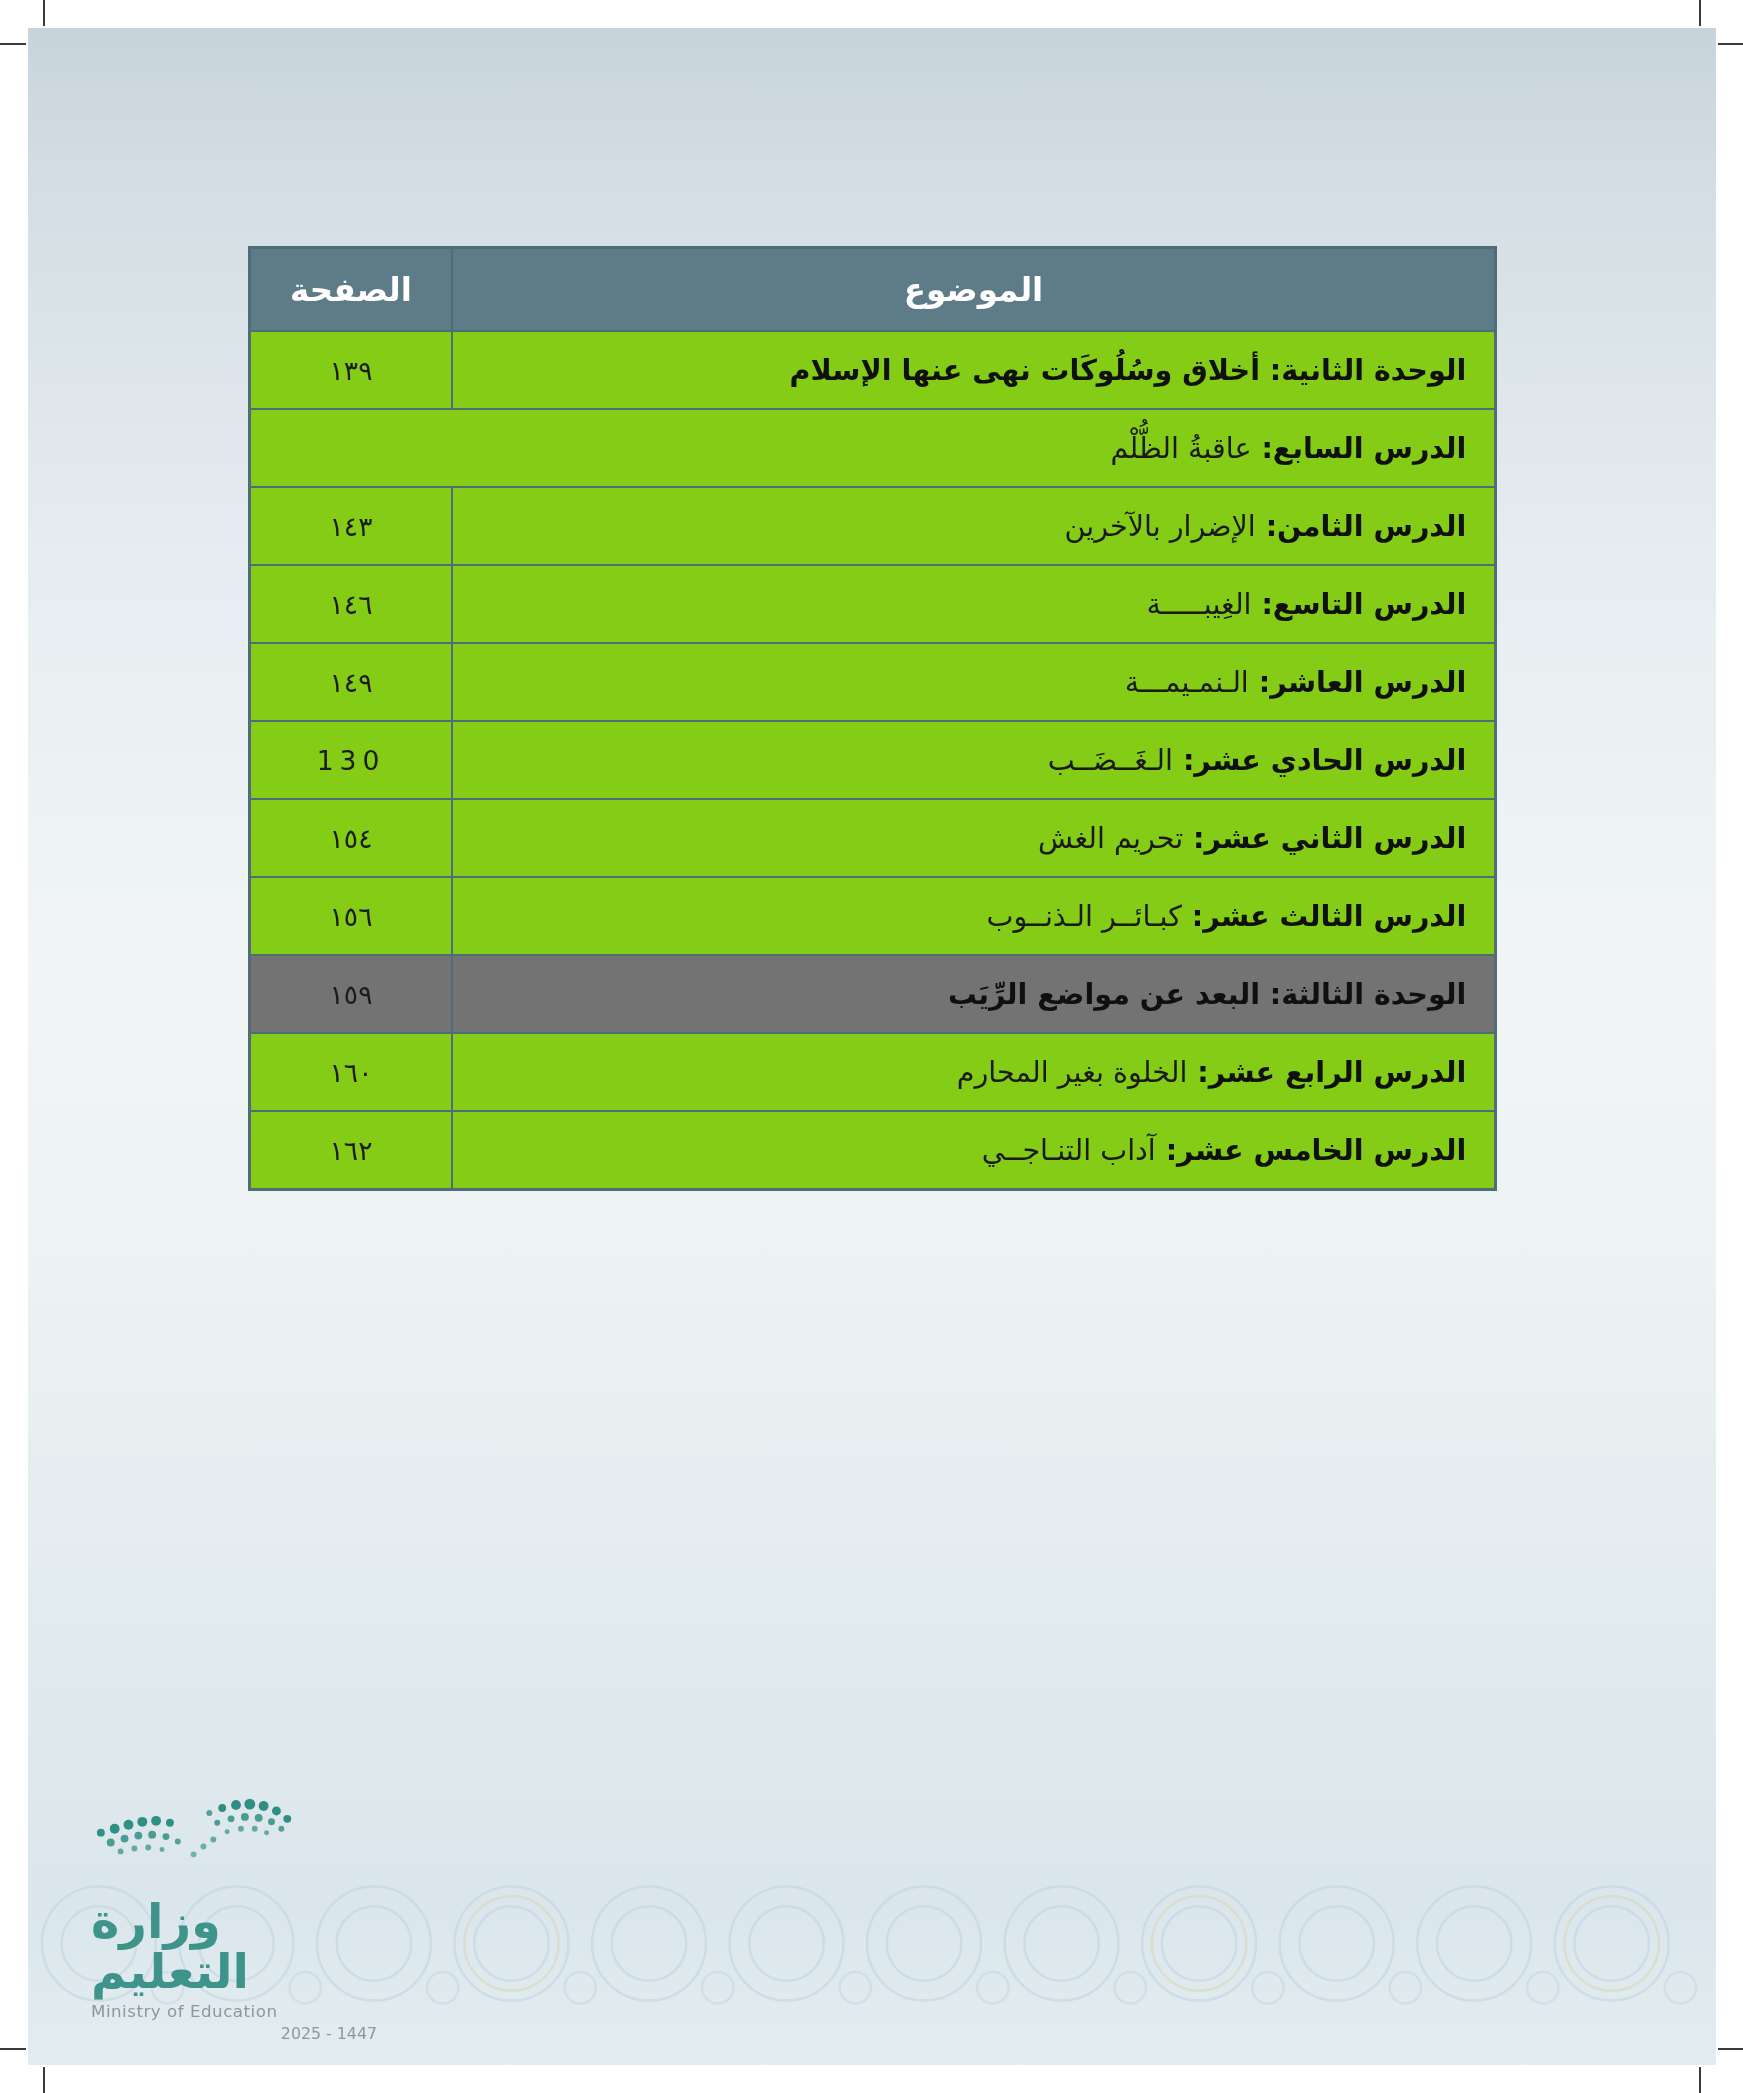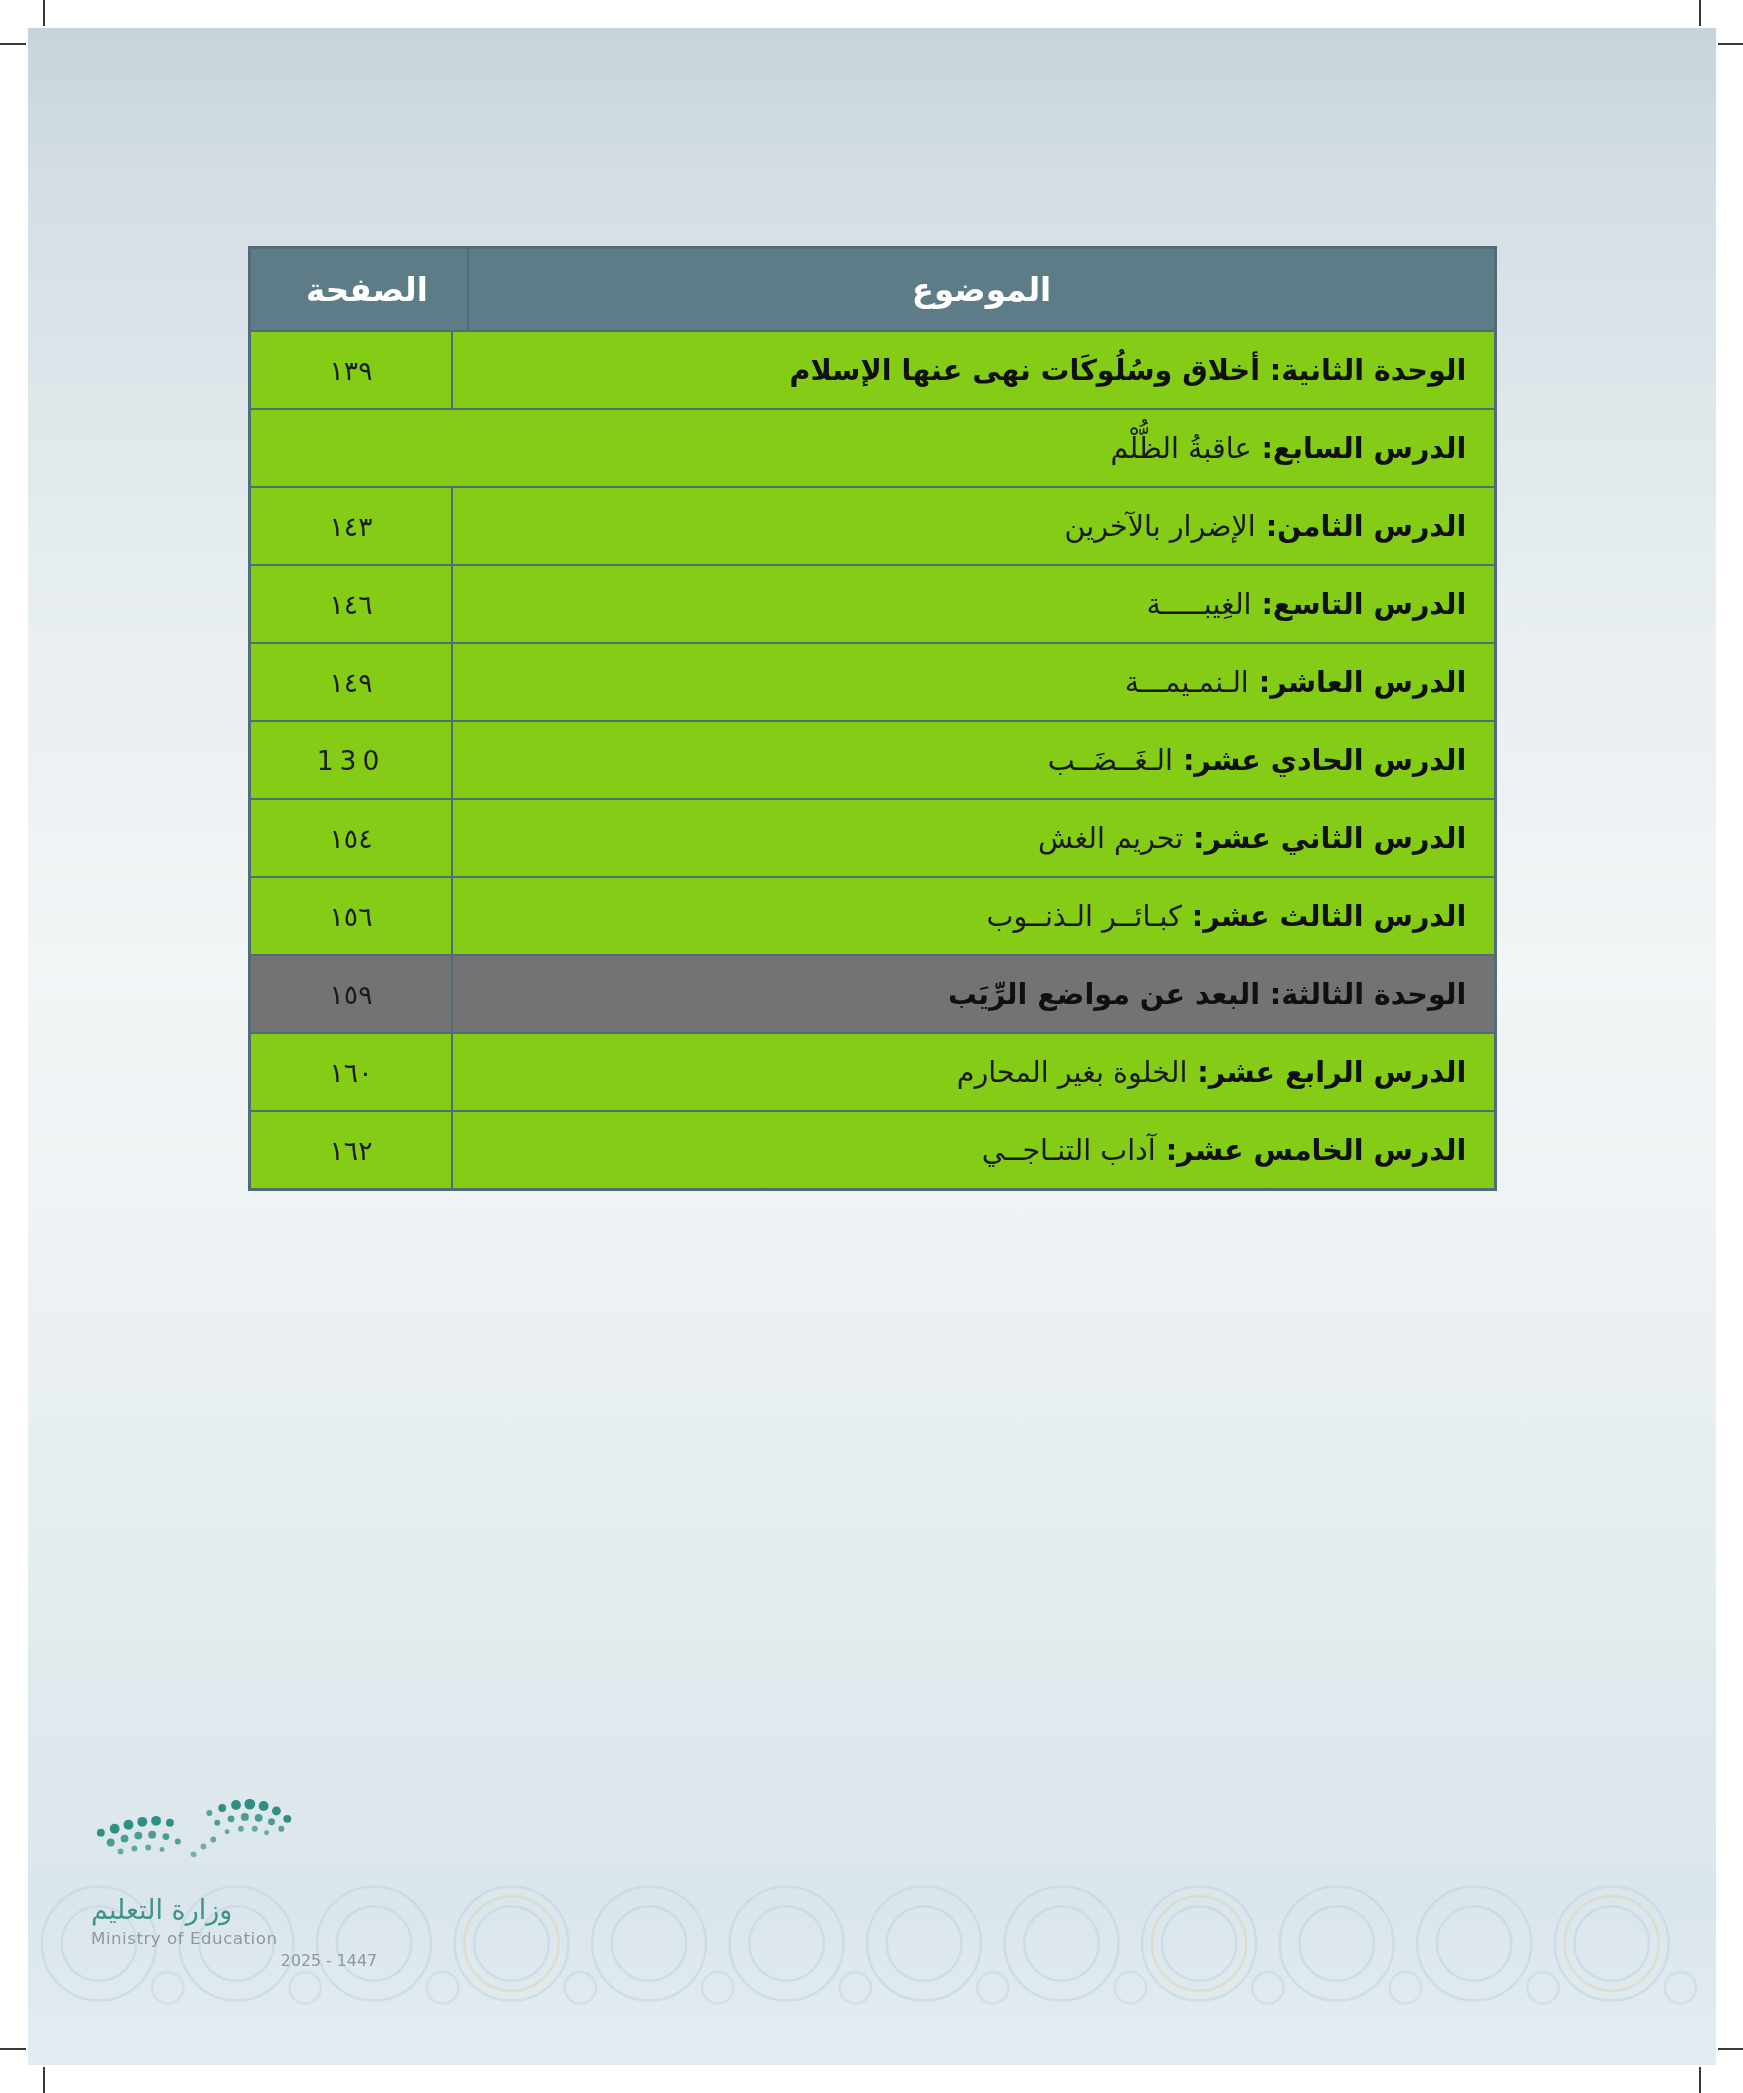--- a/index.html
+++ b/index.html
@@ -29,21 +29,21 @@
   .mk-h{height:2px;width:25.6px;}
 
   
   .toc{
     position:absolute;left:248px;top:246px;width:1249px;
     border:3px solid #4f6c77;
     background:#ffffff;
     box-sizing:border-box;
   }
   .t-row{display:flex;height:78px;border-top:2px solid #4f6c77;box-sizing:border-box;background:#84cc16;}
-  .t-row.t-head{height:81px;background:#5d7c87;border-top:none;padding-left:16px;}
+  .t-row.t-head{height:81px;background:#5d7c87;border-top:none;}
   .t-row.shaded{background:#737373;}
   .c-page{
     width:202px;flex:0 0 202px;
     border-right:2px solid #4f6c77;
     display:flex;align-items:center;justify-content:center;
     box-sizing:border-box;
   }
   .c-topic{
     flex:1;direction:rtl;
     display:flex;align-items:center;
@@ -57,21 +57,21 @@
   .unit .ttl{font-weight:bold;color:#101010;}
   .pg{font-size:26.6px;color:#1c1c1c;letter-spacing:5.9px;direction:rtl;}
 
   
   .ornament{position:absolute;left:27.6px;top:1860px;width:1688px;height:167px;opacity:0.85;}
 
   
   .logo{position:absolute;left:91px;top:1795px;width:286px;}
   .logo-dots{display:block;}
   .logo-ar{
-    color:#3e948b;font-weight:normal;font-size:27px;
+    color:#3e948b;font-weight:bold;font-size:48px;
     direction:rtl;text-align:left;line-height:1.05;
     letter-spacing:1px;margin-top:2px;
   }
   .logo-en{color:#8d979c;font-size:16.7px;letter-spacing:0.5px;margin-top:3.9px;}
   .logo-yr{color:#8d979c;font-size:15.8px;margin-top:3px;text-align:right;}
 </style>
 </head>
 <body>
 
 <div class="canvas">

